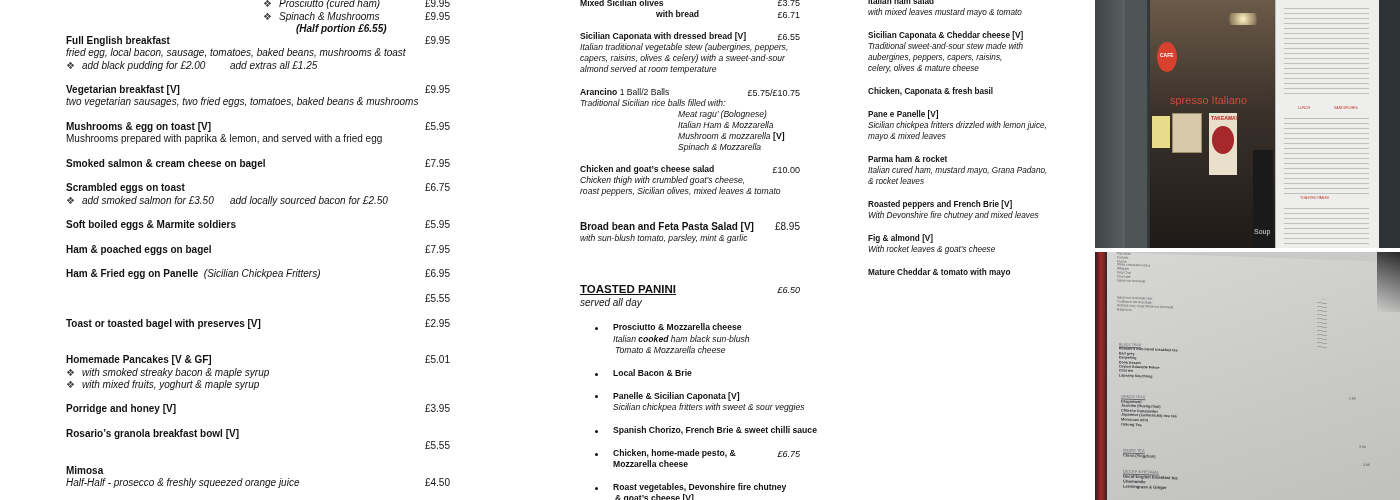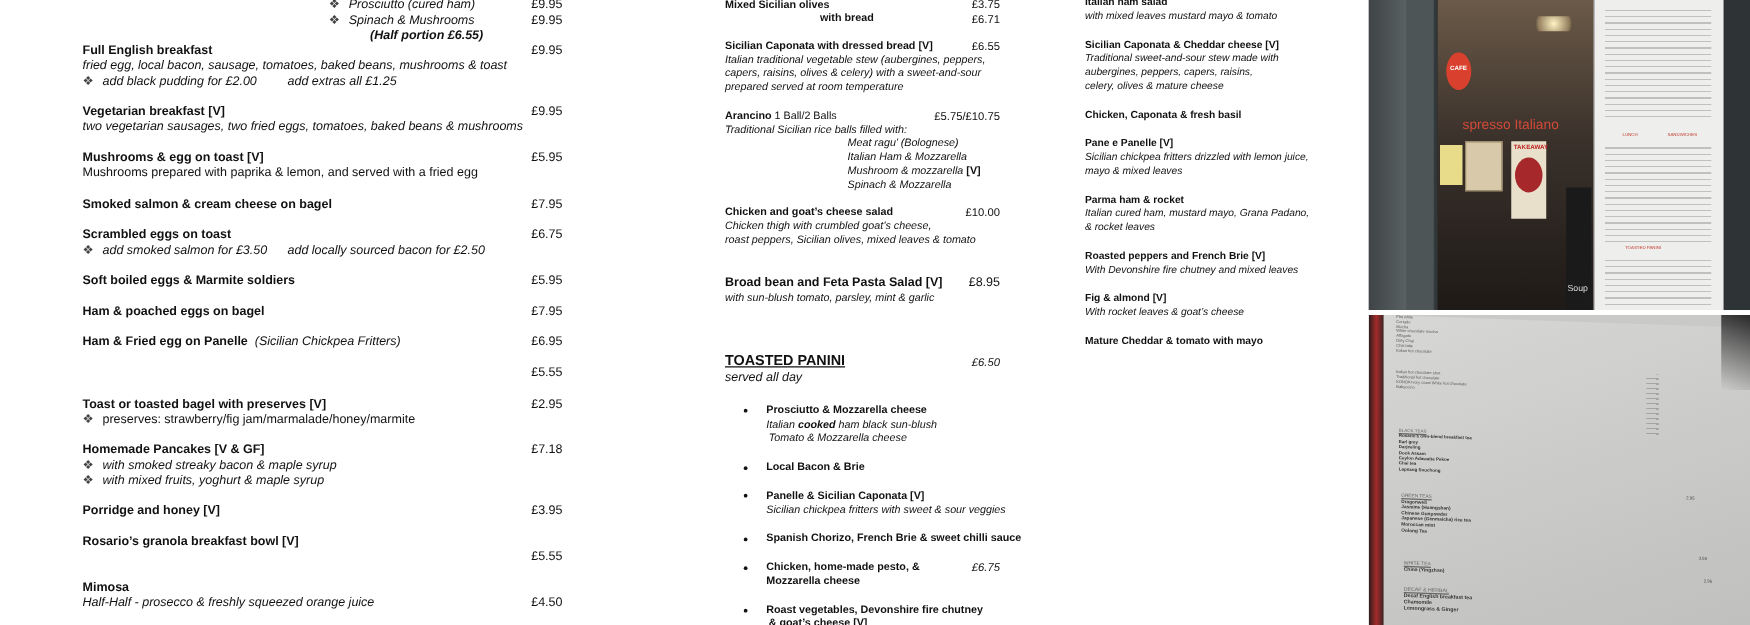--- a/index.html
+++ b/index.html
@@ -63,24 +63,23 @@
   <div class="abs b t" style="left:66px;top:244px">Ham &amp; poached eggs on bagel</div>
   <div class="price" style="left:400px;top:244px;width:50px">£7.95</div>
 
   <div class="abs t" style="left:66px;top:268px"><span class="b">Ham &amp; Fried egg on Panelle</span>&nbsp;&nbsp;<span class="i">(Sicilian Chickpea Fritters)</span></div>
   <div class="price" style="left:400px;top:268px;width:50px">£6.95</div>
 
   <div class="price" style="left:400px;top:293px;width:50px">£5.55</div>
 
   <div class="abs b t" style="left:66px;top:318px">Toast or toasted bagel with preserves [V]</div>
   <div class="price" style="left:400px;top:318px;width:50px">£2.95</div>
-  <div class="abs t" style="left:66px;top:330px"><span class="bul">❖</span><span>preserves: strawberry/fig jam/marmalade/honey/marmite</span></div>
 
   <div class="abs b t" style="left:66px;top:354px">Homemade Pancakes [V &amp; GF]</div>
-  <div class="price" style="left:400px;top:354px;width:50px">£7.18</div>
+  <div class="price" style="left:400px;top:354px;width:50px">£5.01</div>
   <div class="abs i t" style="left:66px;top:367px"><span class="bul">❖</span><span>with smoked streaky bacon &amp; maple syrup</span></div>
   <div class="abs i t" style="left:66px;top:379px"><span class="bul">❖</span><span>with mixed fruits, yoghurt &amp; maple syrup</span></div>
 
   <div class="abs b t" style="left:66px;top:403px">Porridge and honey [V]</div>
   <div class="price" style="left:400px;top:403px;width:50px">£3.95</div>
 
   <div class="abs b t" style="left:66px;top:428px">Rosario’s granola breakfast bowl [V]</div>
   <div class="price" style="left:400px;top:440px;width:50px">£5.55</div>
 
   <div class="abs b t" style="left:66px;top:465px">Mimosa</div>
@@ -91,21 +90,21 @@
 <div class="page" id="p2">
   <div class="abs b s" style="left:45px;top:-2px">Mixed Sicilian olives</div>
   <div class="price" style="left:215px;top:-3px;width:50px;font-size:9px">£3.75</div>
   <div class="abs b s" style="left:121px;top:9px">with bread</div>
   <div class="price" style="left:215px;top:9px;width:50px;font-size:9px">£6.71</div>
 
   <div class="abs b s" style="left:45px;top:31px">Sicilian Caponata with dressed bread [V]</div>
   <div class="price" style="left:215px;top:31px;width:50px;font-size:9px">£6.55</div>
   <div class="abs i s" style="left:45px;top:42px">Italian traditional vegetable stew (aubergines, peppers,</div>
   <div class="abs i s" style="left:45px;top:53px">capers, raisins, olives &amp; celery) with a sweet-and-sour</div>
-  <div class="abs i s" style="left:45px;top:64px">prepared served at room temperature</div>
+  <div class="abs i s" style="left:45px;top:64px">almond served at room temperature</div>
 
   <div class="abs s" style="left:45px;top:87px"><span class="b">Arancino</span> <span>1 Ball/2 Balls</span></div>
   <div class="price" style="left:200px;top:87px;width:65px;font-size:9px">£5.75/£10.75</div>
   <div class="abs i s" style="left:45px;top:98px">Traditional Sicilian rice balls filled with:</div>
   <div class="abs i s" style="left:143px;top:109px">Meat ragu’ (Bolognese)</div>
   <div class="abs i s" style="left:143px;top:120px">Italian Ham &amp; Mozzarella</div>
   <div class="abs s" style="left:143px;top:131px"><span class="i">Mushroom &amp; mozzarella</span> <span class="b">[V]</span></div>
   <div class="abs i s" style="left:143px;top:142px">Spinach &amp; Mozzarella</div>
 
   <div class="abs b s" style="left:45px;top:164px">Chicken and goat’s cheese salad</div>

